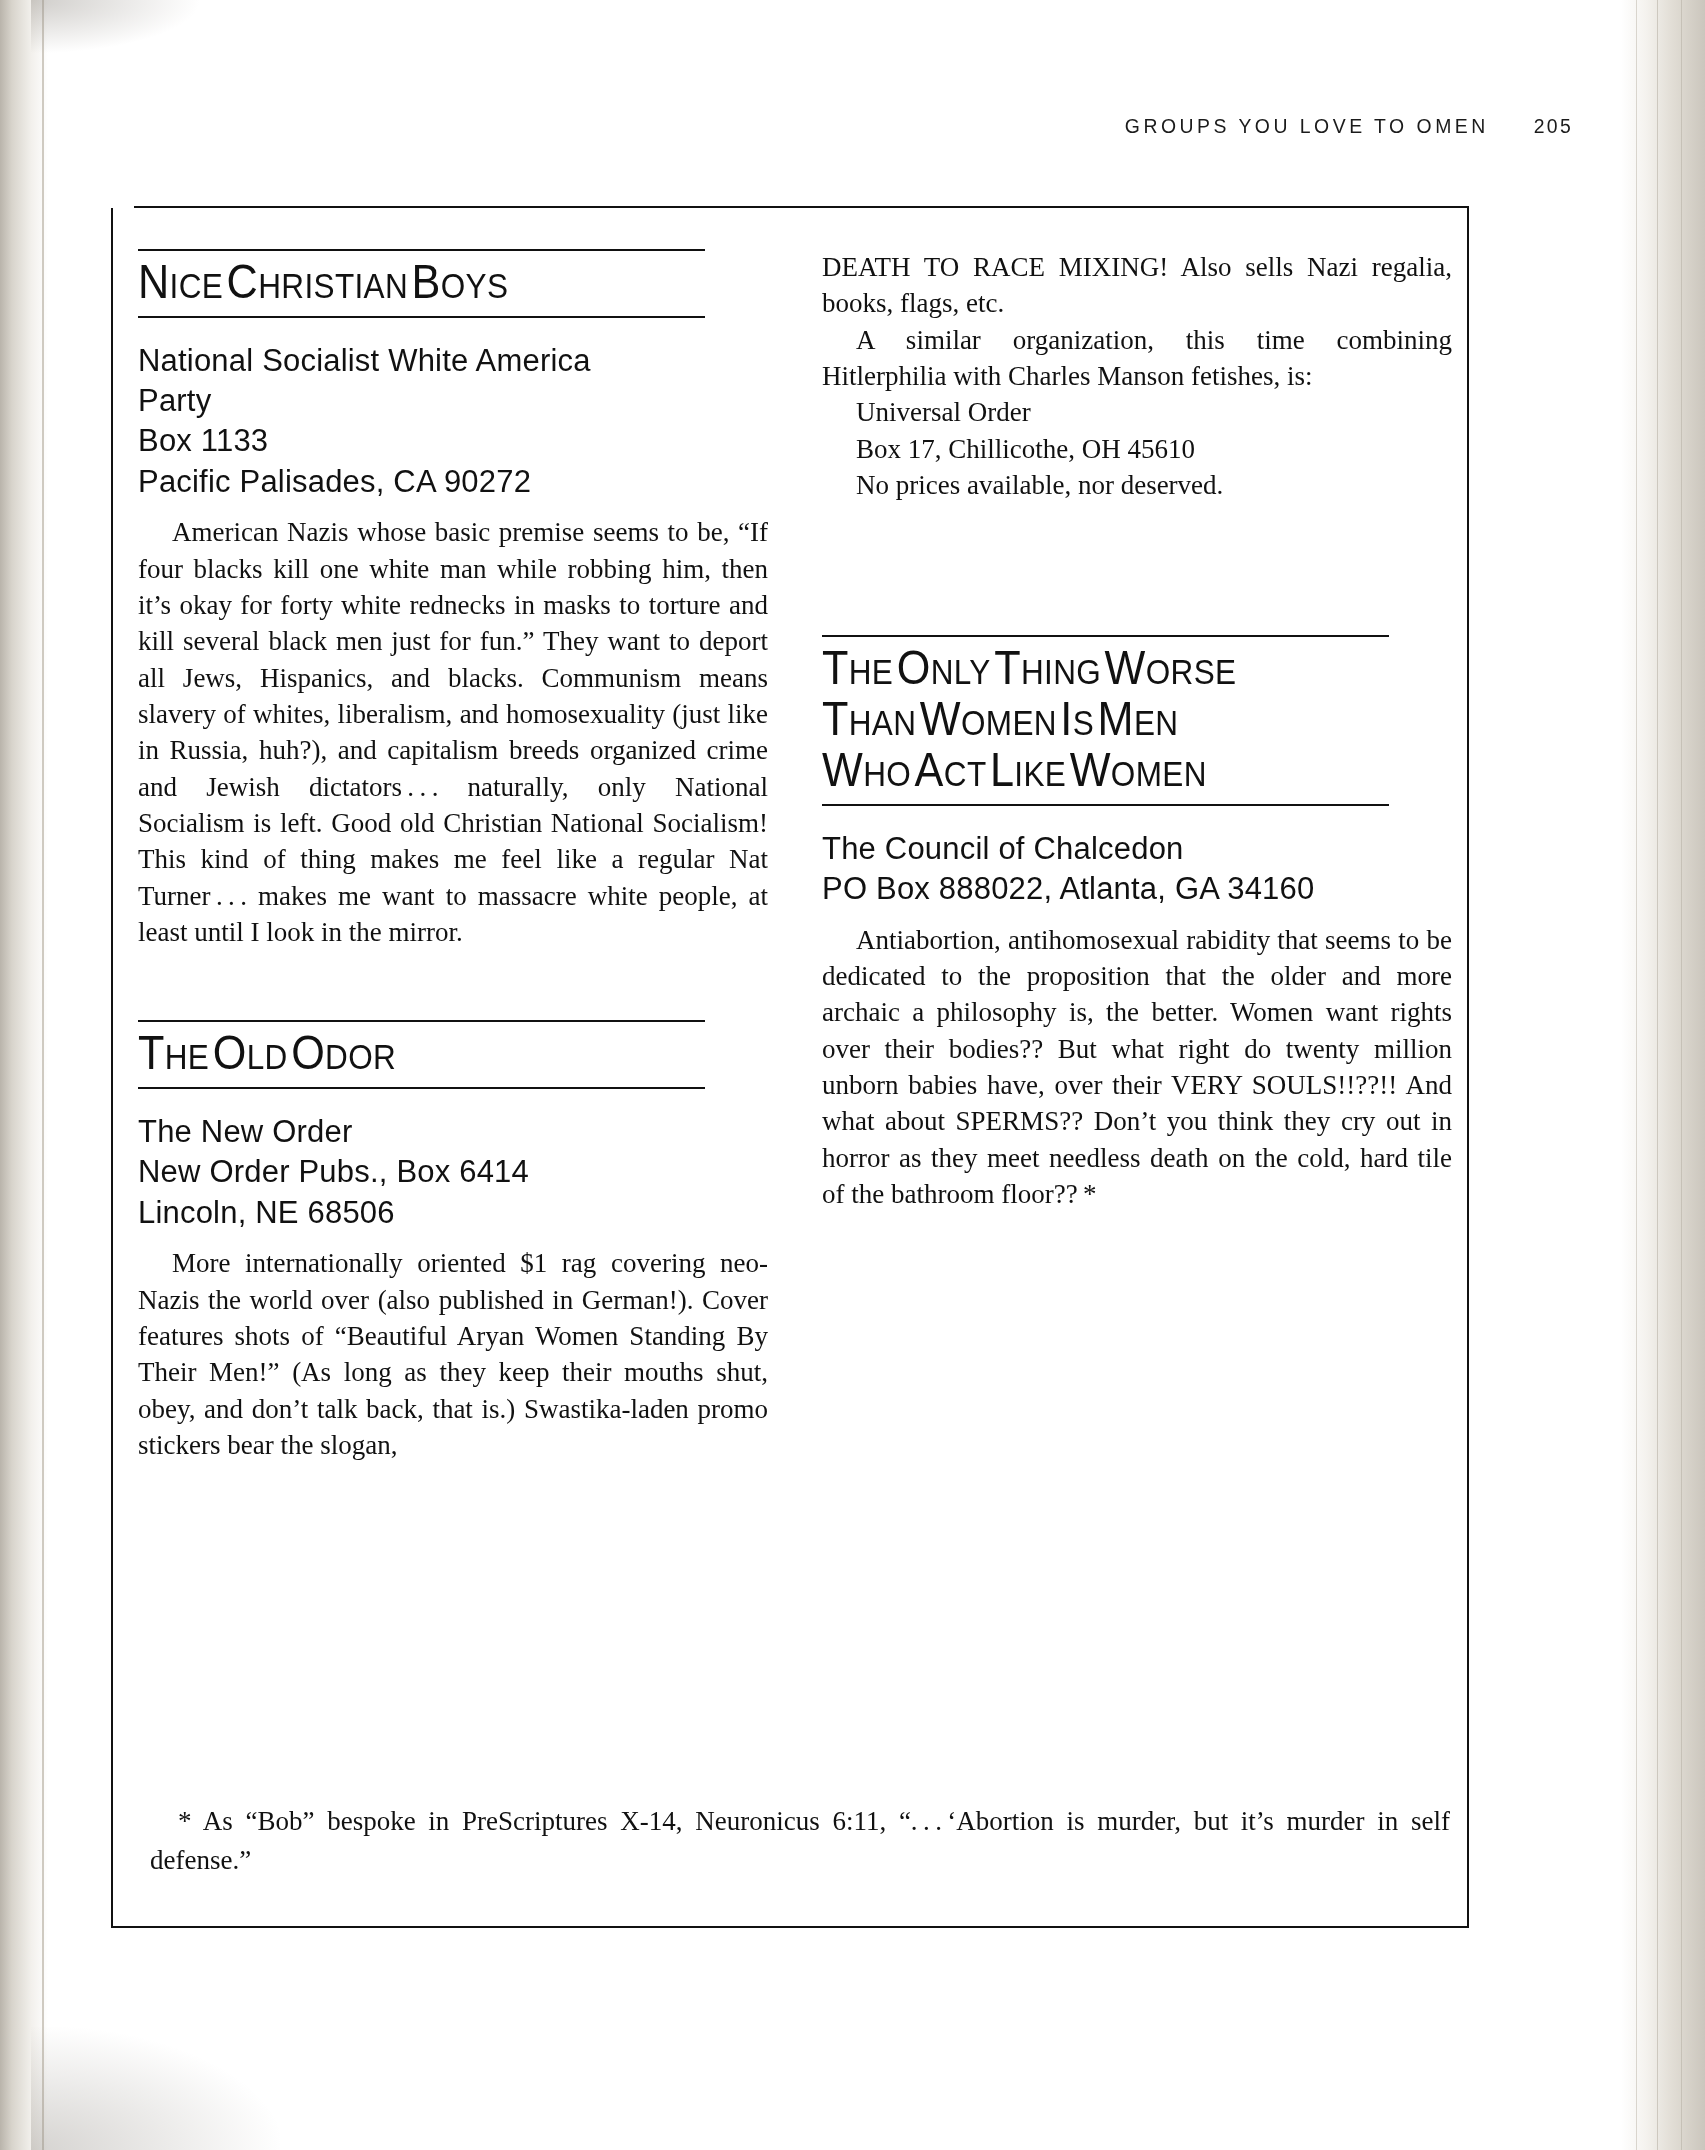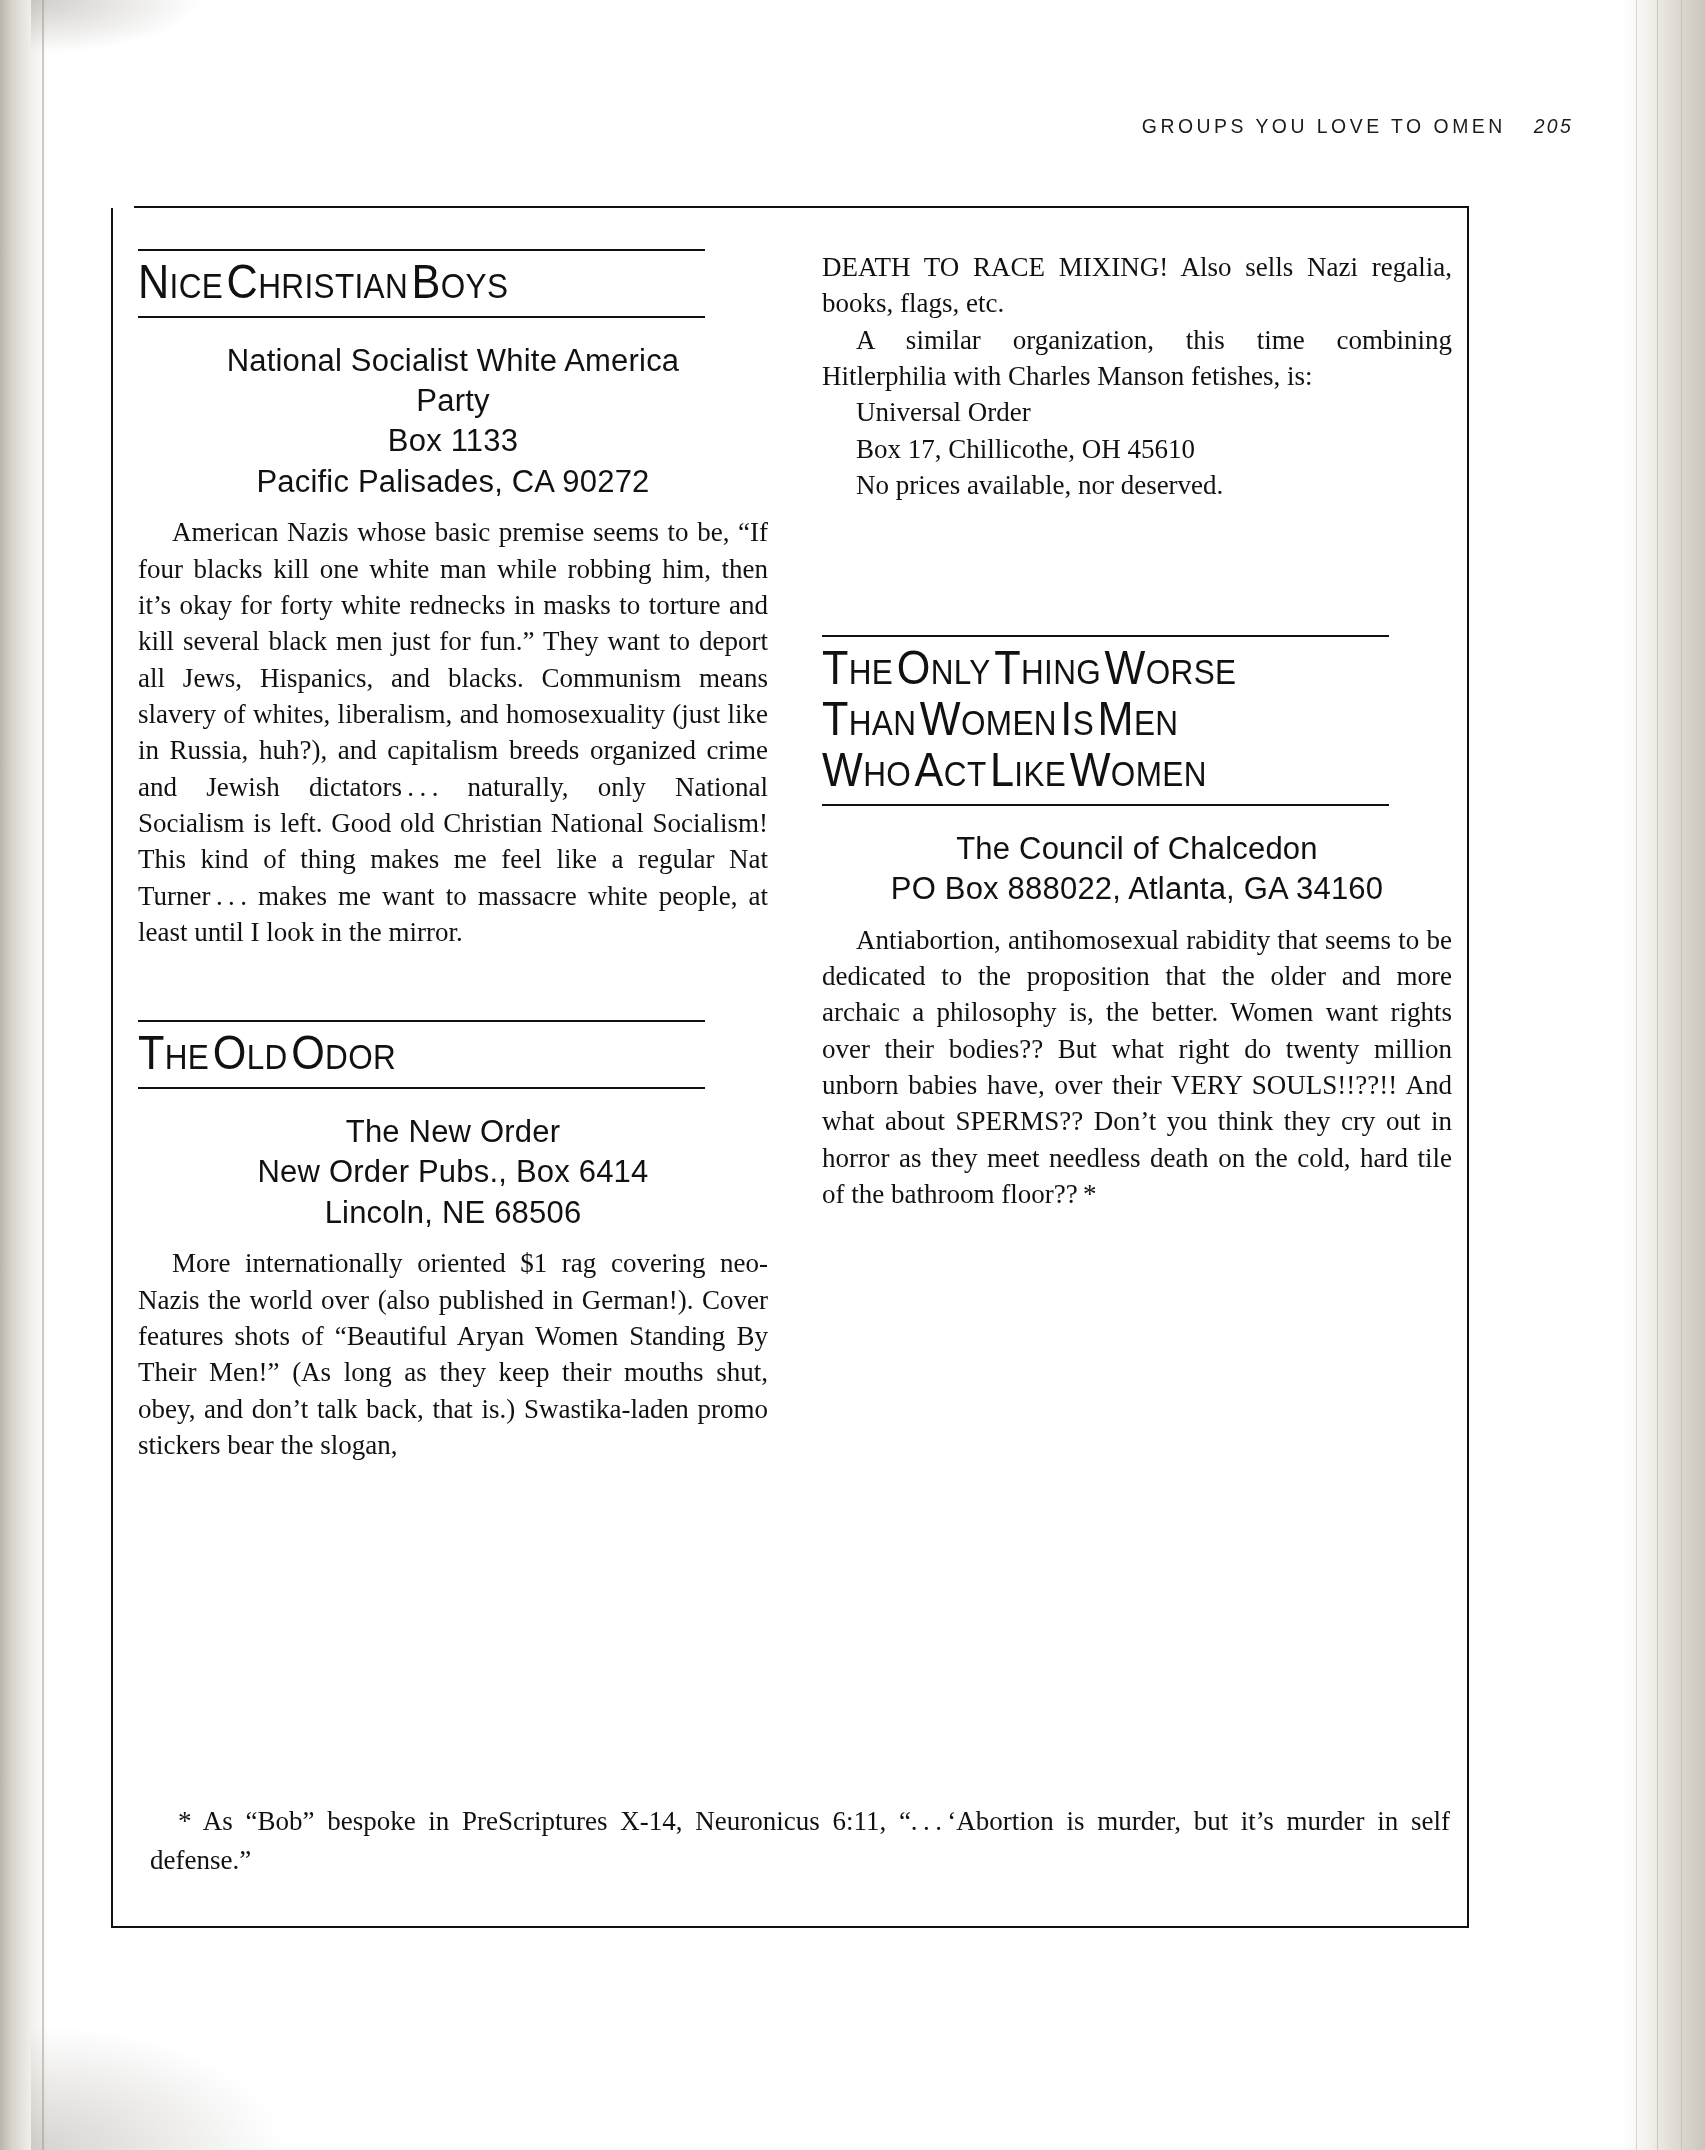--- a/index.html
+++ b/index.html
@@ -73,23 +73,22 @@
     position: absolute;
     right: 132px;
     top: 115px;
     font-family: "Liberation Sans", sans-serif;
     font-size: 19.4px;
     letter-spacing: 3.5px;
     color: #1b1b1b;
     white-space: nowrap;
   }
   .runninghead .folio {
-    margin-left: 28px;
+    margin-left: 45px;
     letter-spacing: 2.3px;
-    font-style: italic;
   }
 
   
   .frame {
     position: absolute;
     left: 111px;
     top: 206px;
     width: 1354px;
     height: 1718px;
     border-left: 2.3px solid #111;
@@ -144,21 +143,20 @@
   .heading-2line .line { display: block; }
 
   
   .address {
     font-family: "Liberation Sans", sans-serif;
     font-size: 31px;
     line-height: 1.30;
     color: #111;
     margin: 0 0 12.4px 0;
     letter-spacing: 0.2px;
-    text-align: center;
   }
   .address .ln { display: block; }
 
   
   p.body {
     font-family: "Liberation Serif", serif;
     font-size: 27px;
     line-height: 1.345;
     color: #111;
     text-align: justify;

